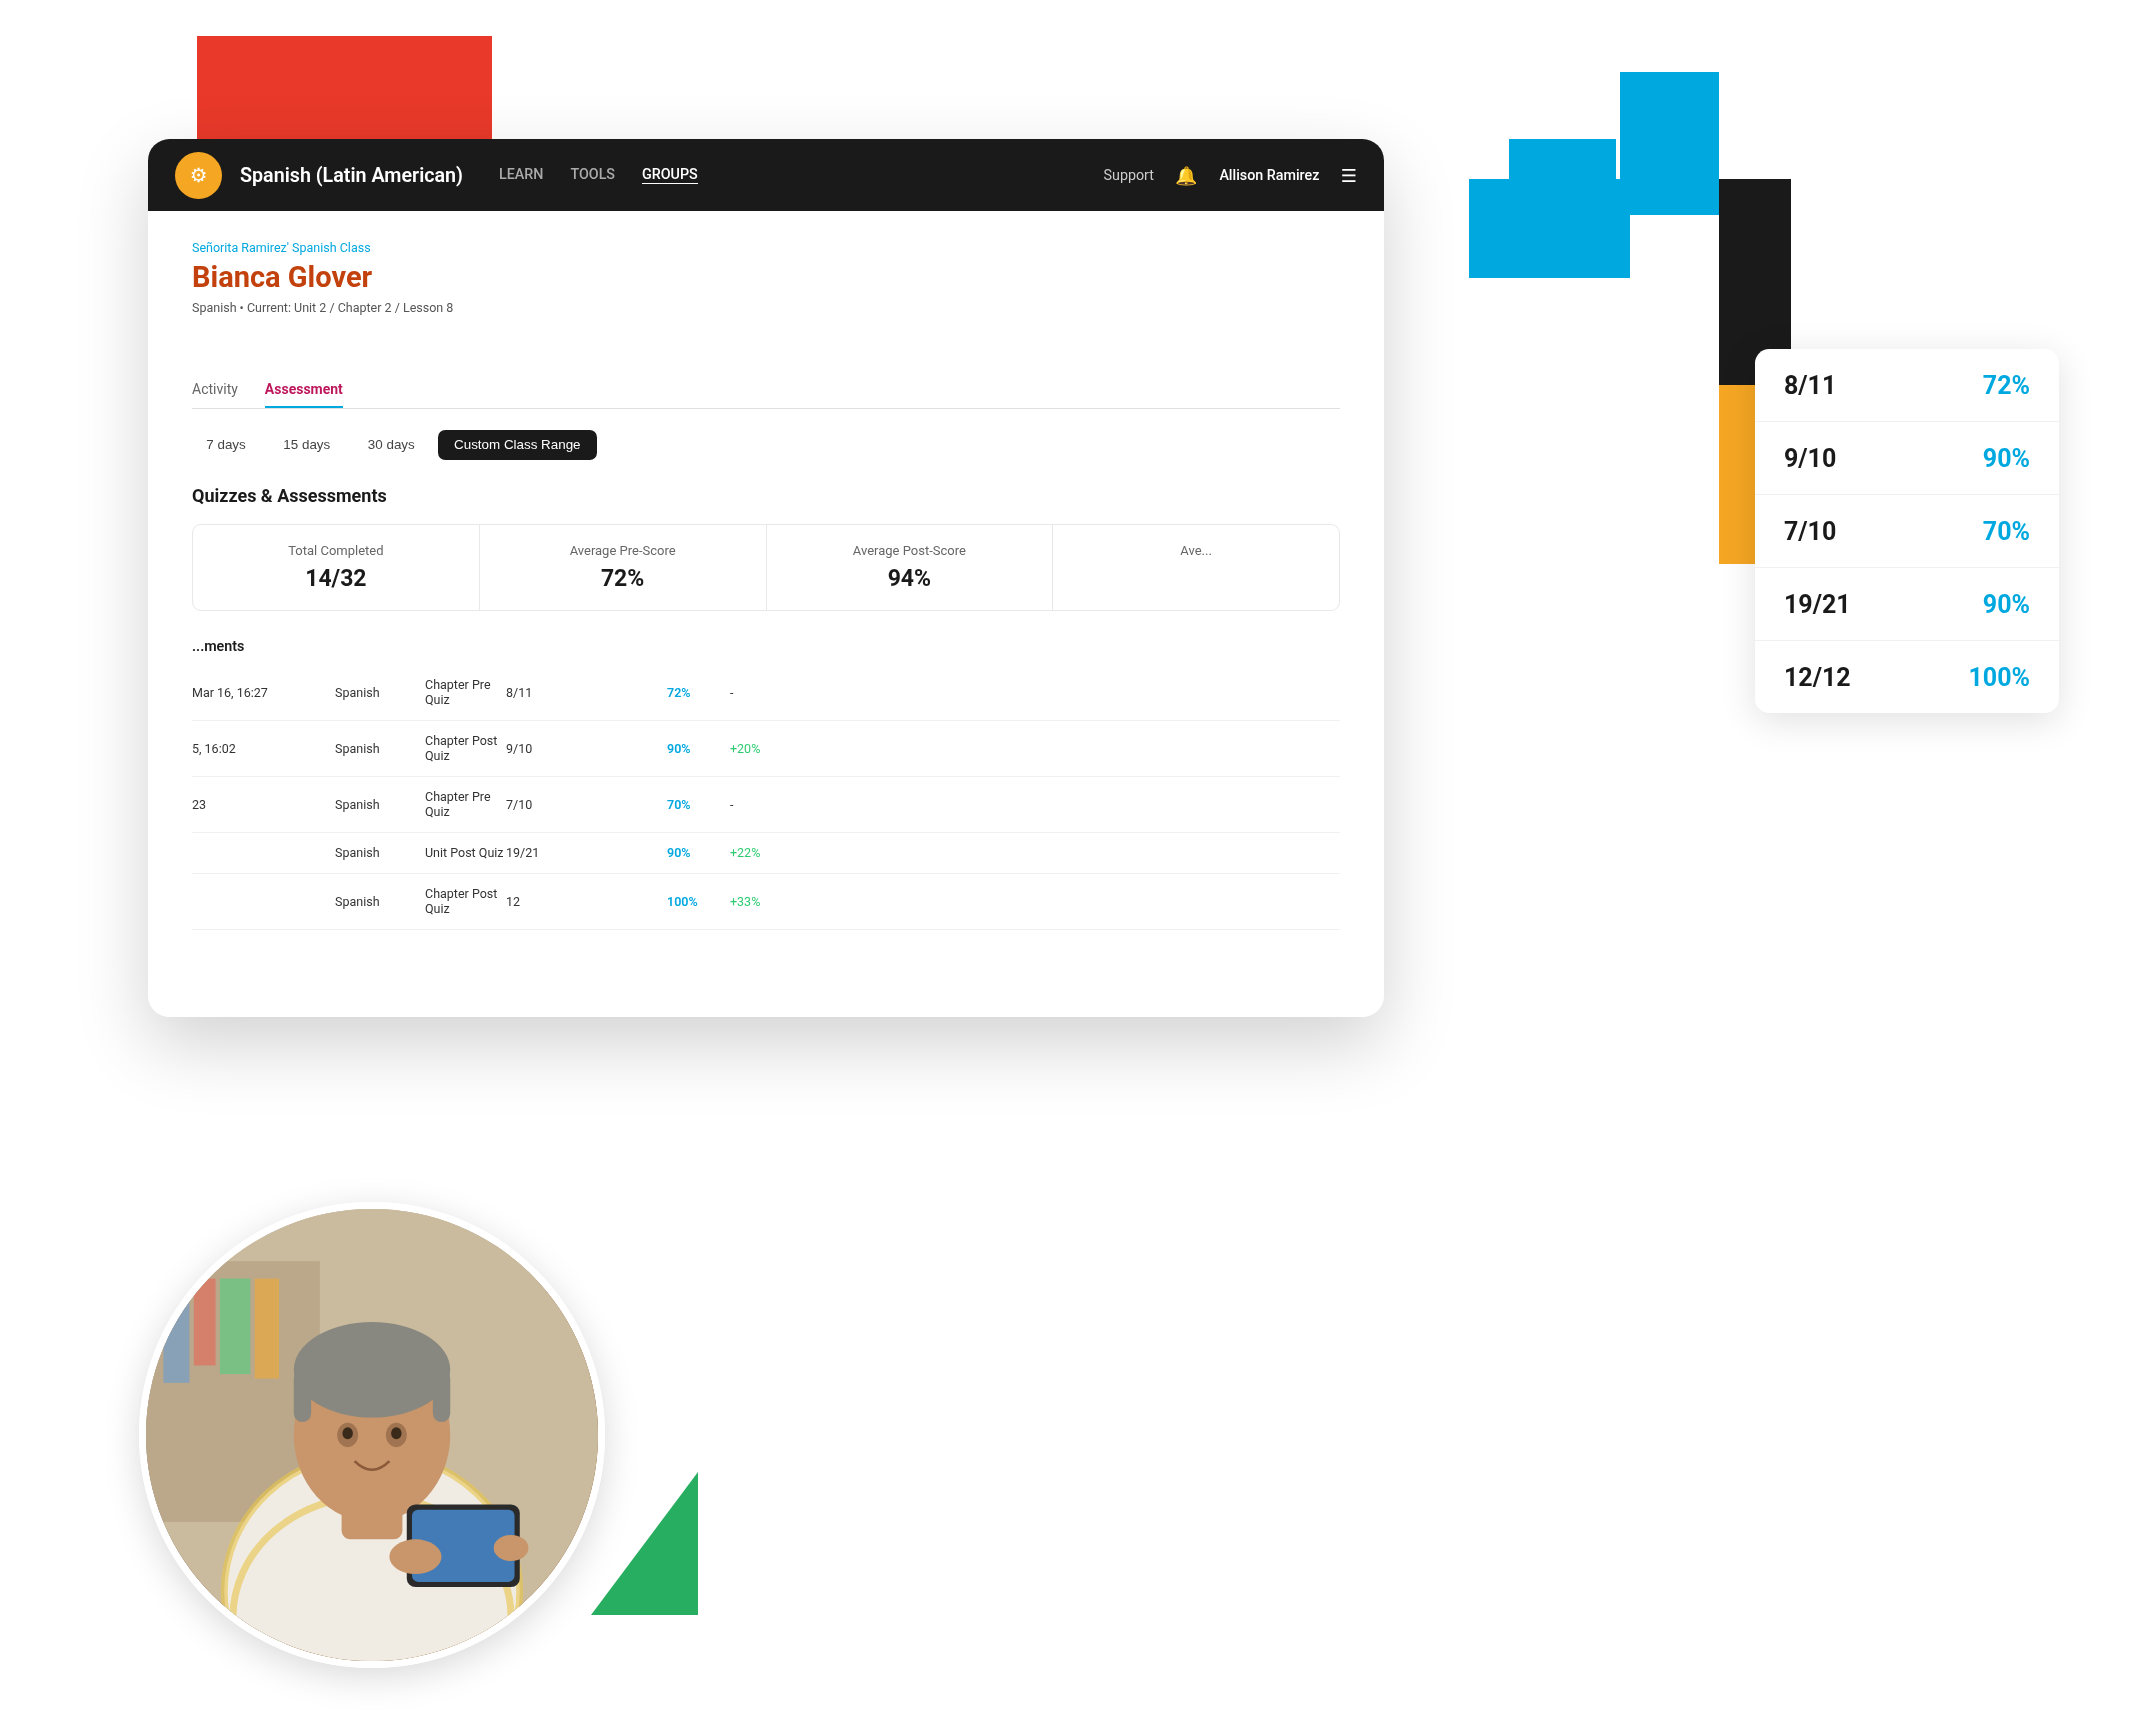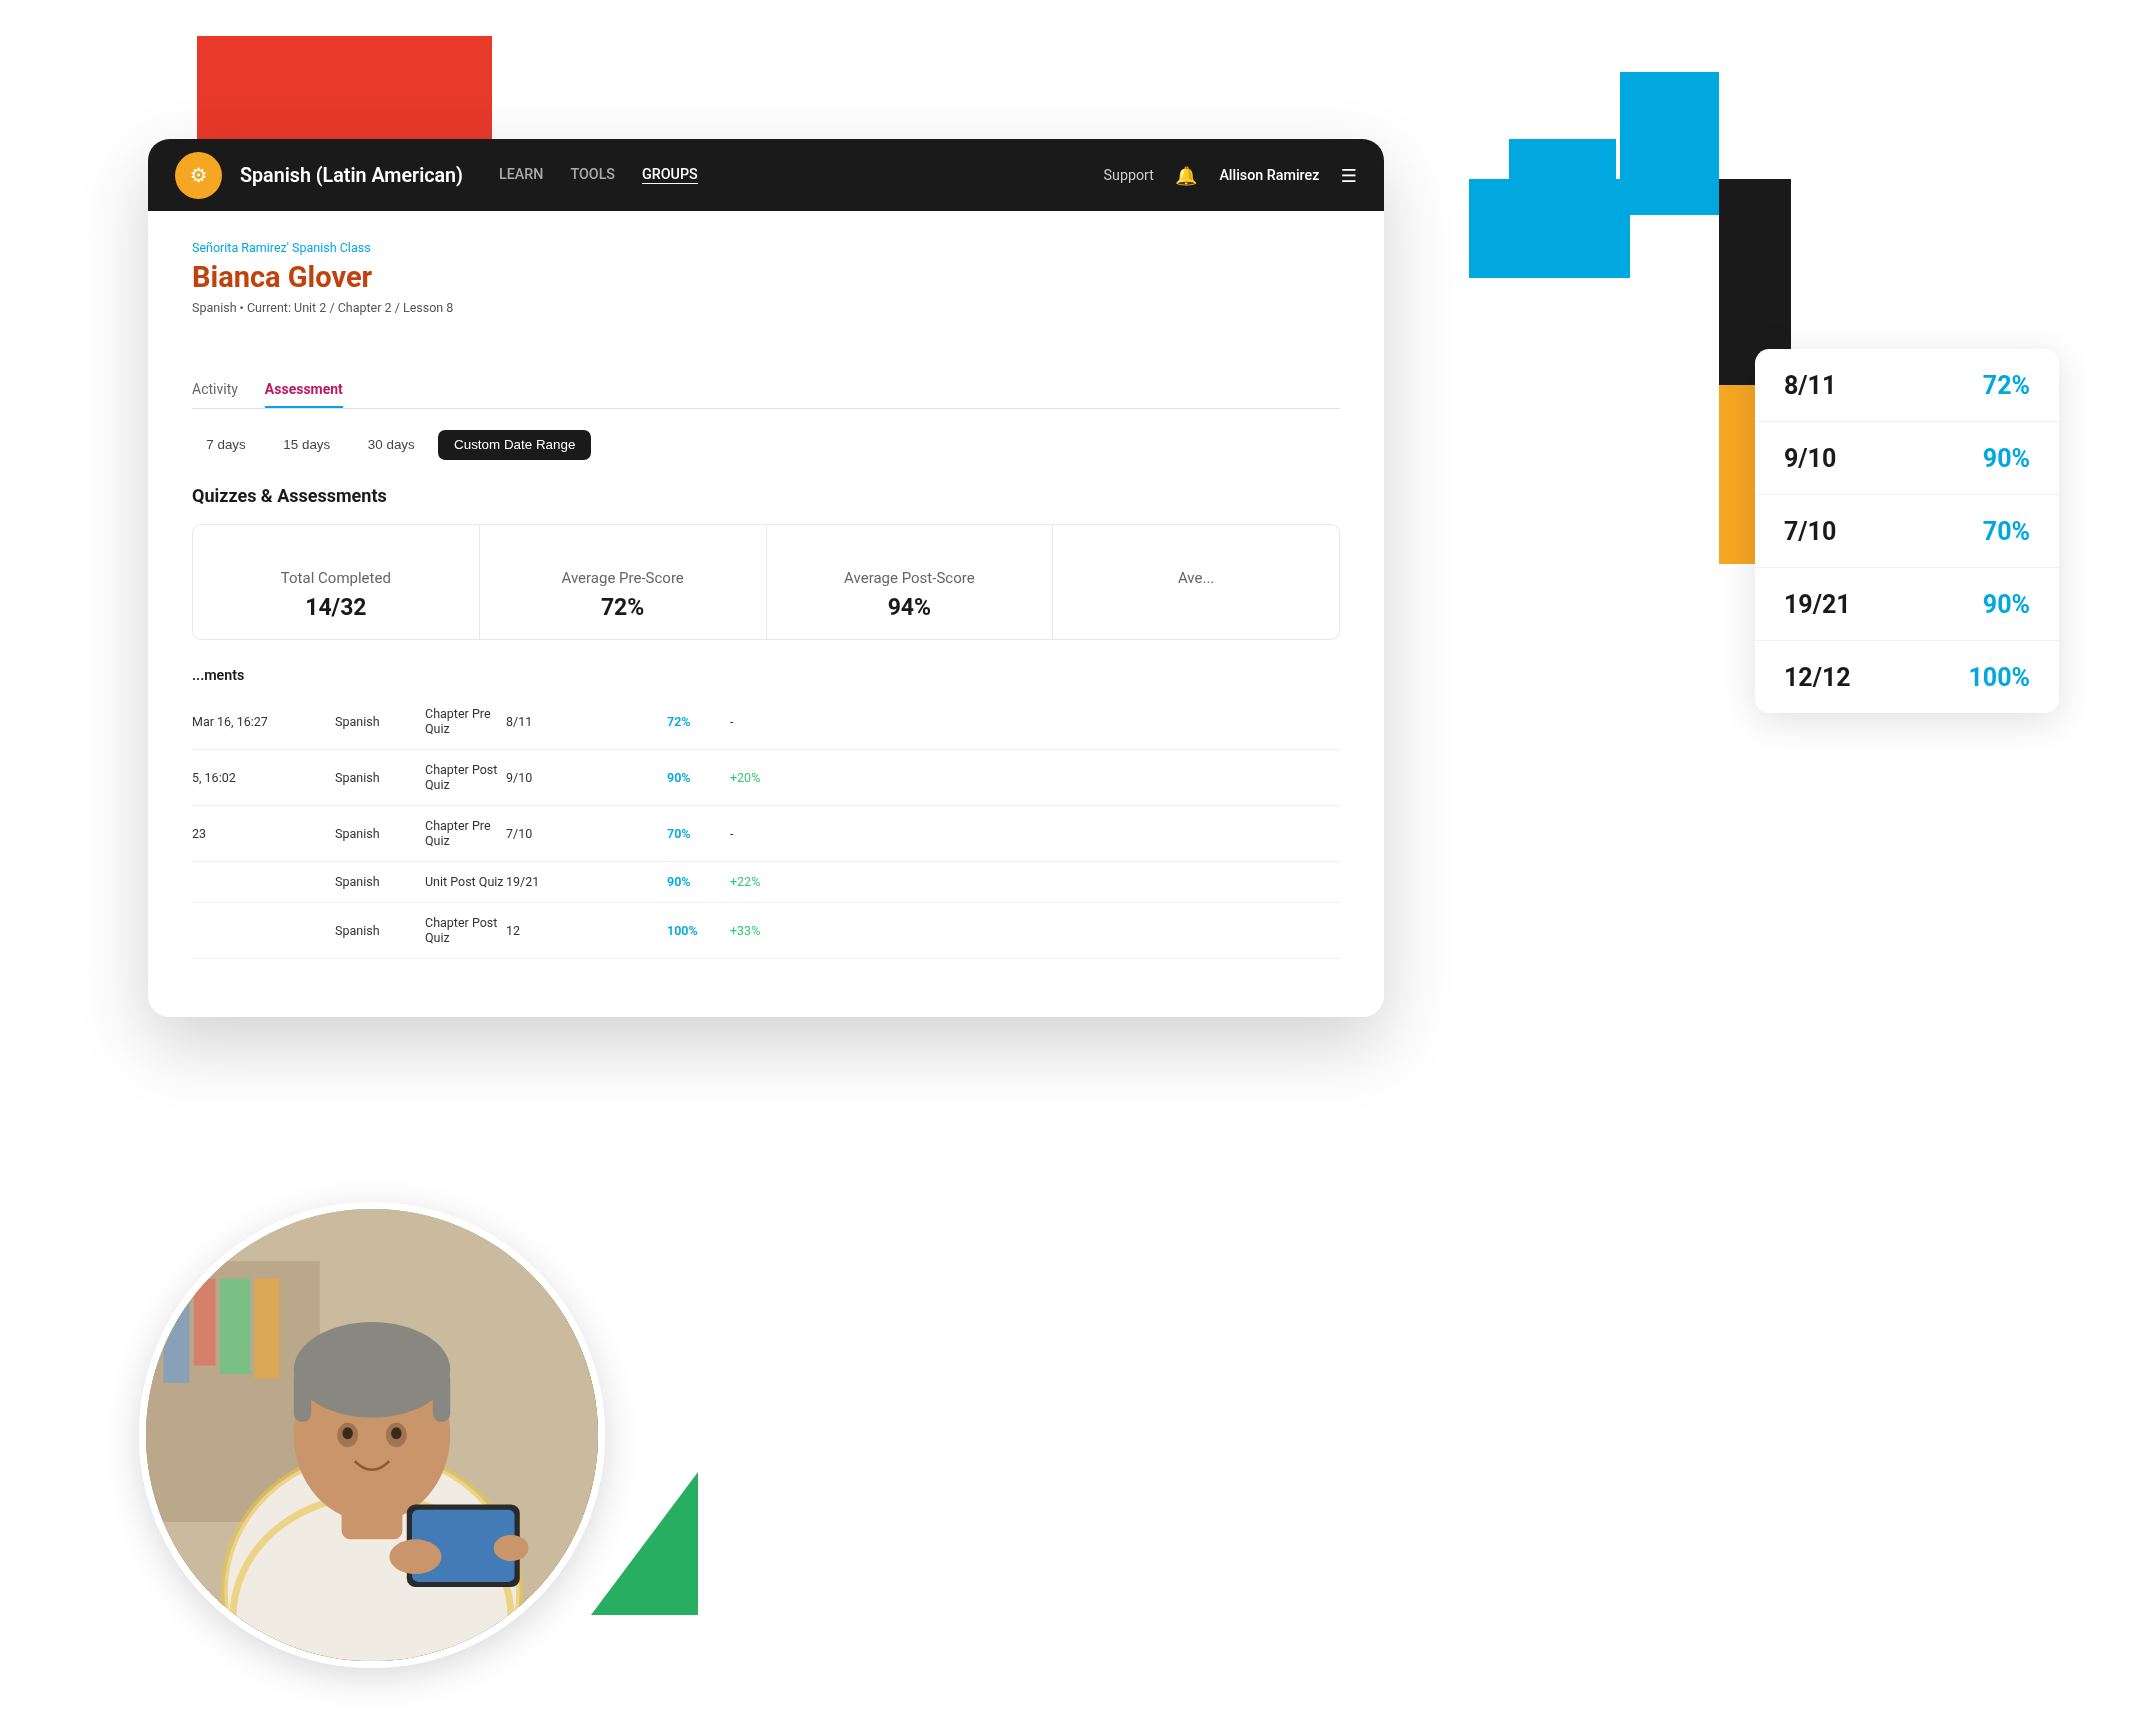--- a/index.html
+++ b/index.html
@@ -263,24 +263,23 @@
     .stat-card {
       flex: 1;
       padding: 18px 21.5px;
       border-right: 0.9px solid #e8e8e8;
       text-align: center;
     }
     .stat-card:last-child {
       border-right: none;
     }
     .stat-label {
-      font-size: 15px;
+      font-size: 13px;
       color: #666;
       margin-bottom: 7.2px;
-      margin-top: 26px;
     }
     .stat-value {
       font-size: 23px;
       font-weight: 700;
       color: #1a1a1a;
     }
 
     
     .table-section {
       margin-top: 9px;
@@ -431,21 +430,21 @@
 
     <div class="tabs">
       <span class="tab">Activity</span>
       <span class="tab active">Assessment</span>
     </div>
 
     <div class="date-filters">
       <button class="date-btn">7 days</button>
       <button class="date-btn">15 days</button>
       <button class="date-btn">30 days</button>
-      <button class="date-btn active">Custom Date Range</button>
+      <button class="date-btn active">Custom Class Range</button>
     </div>
 
     <div class="section-title">Quizzes &amp; Assessments</div>
 
     <div class="stats-row">
       <div class="stat-card">
         <div class="stat-label">Total Completed</div>
         <div class="stat-value">14/32</div>
       </div>
       <div class="stat-card">

